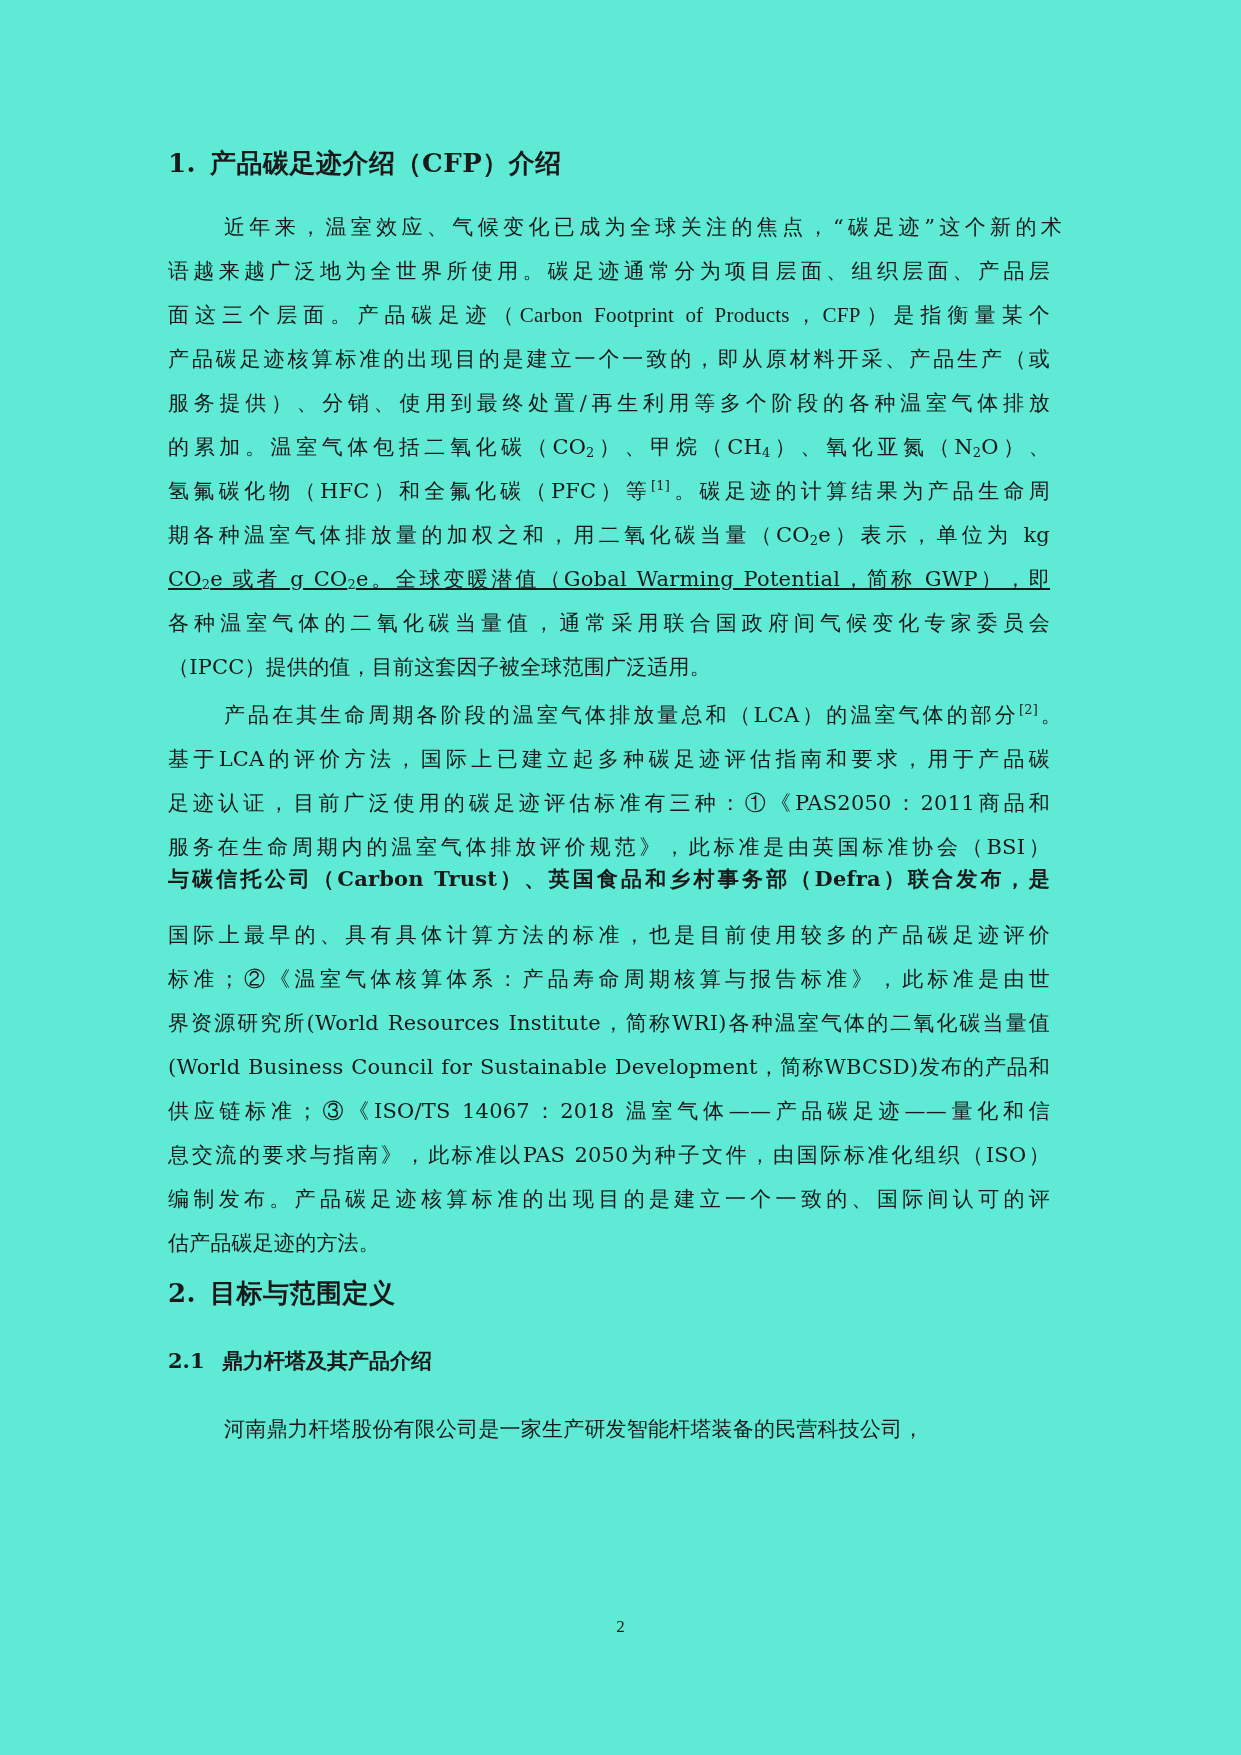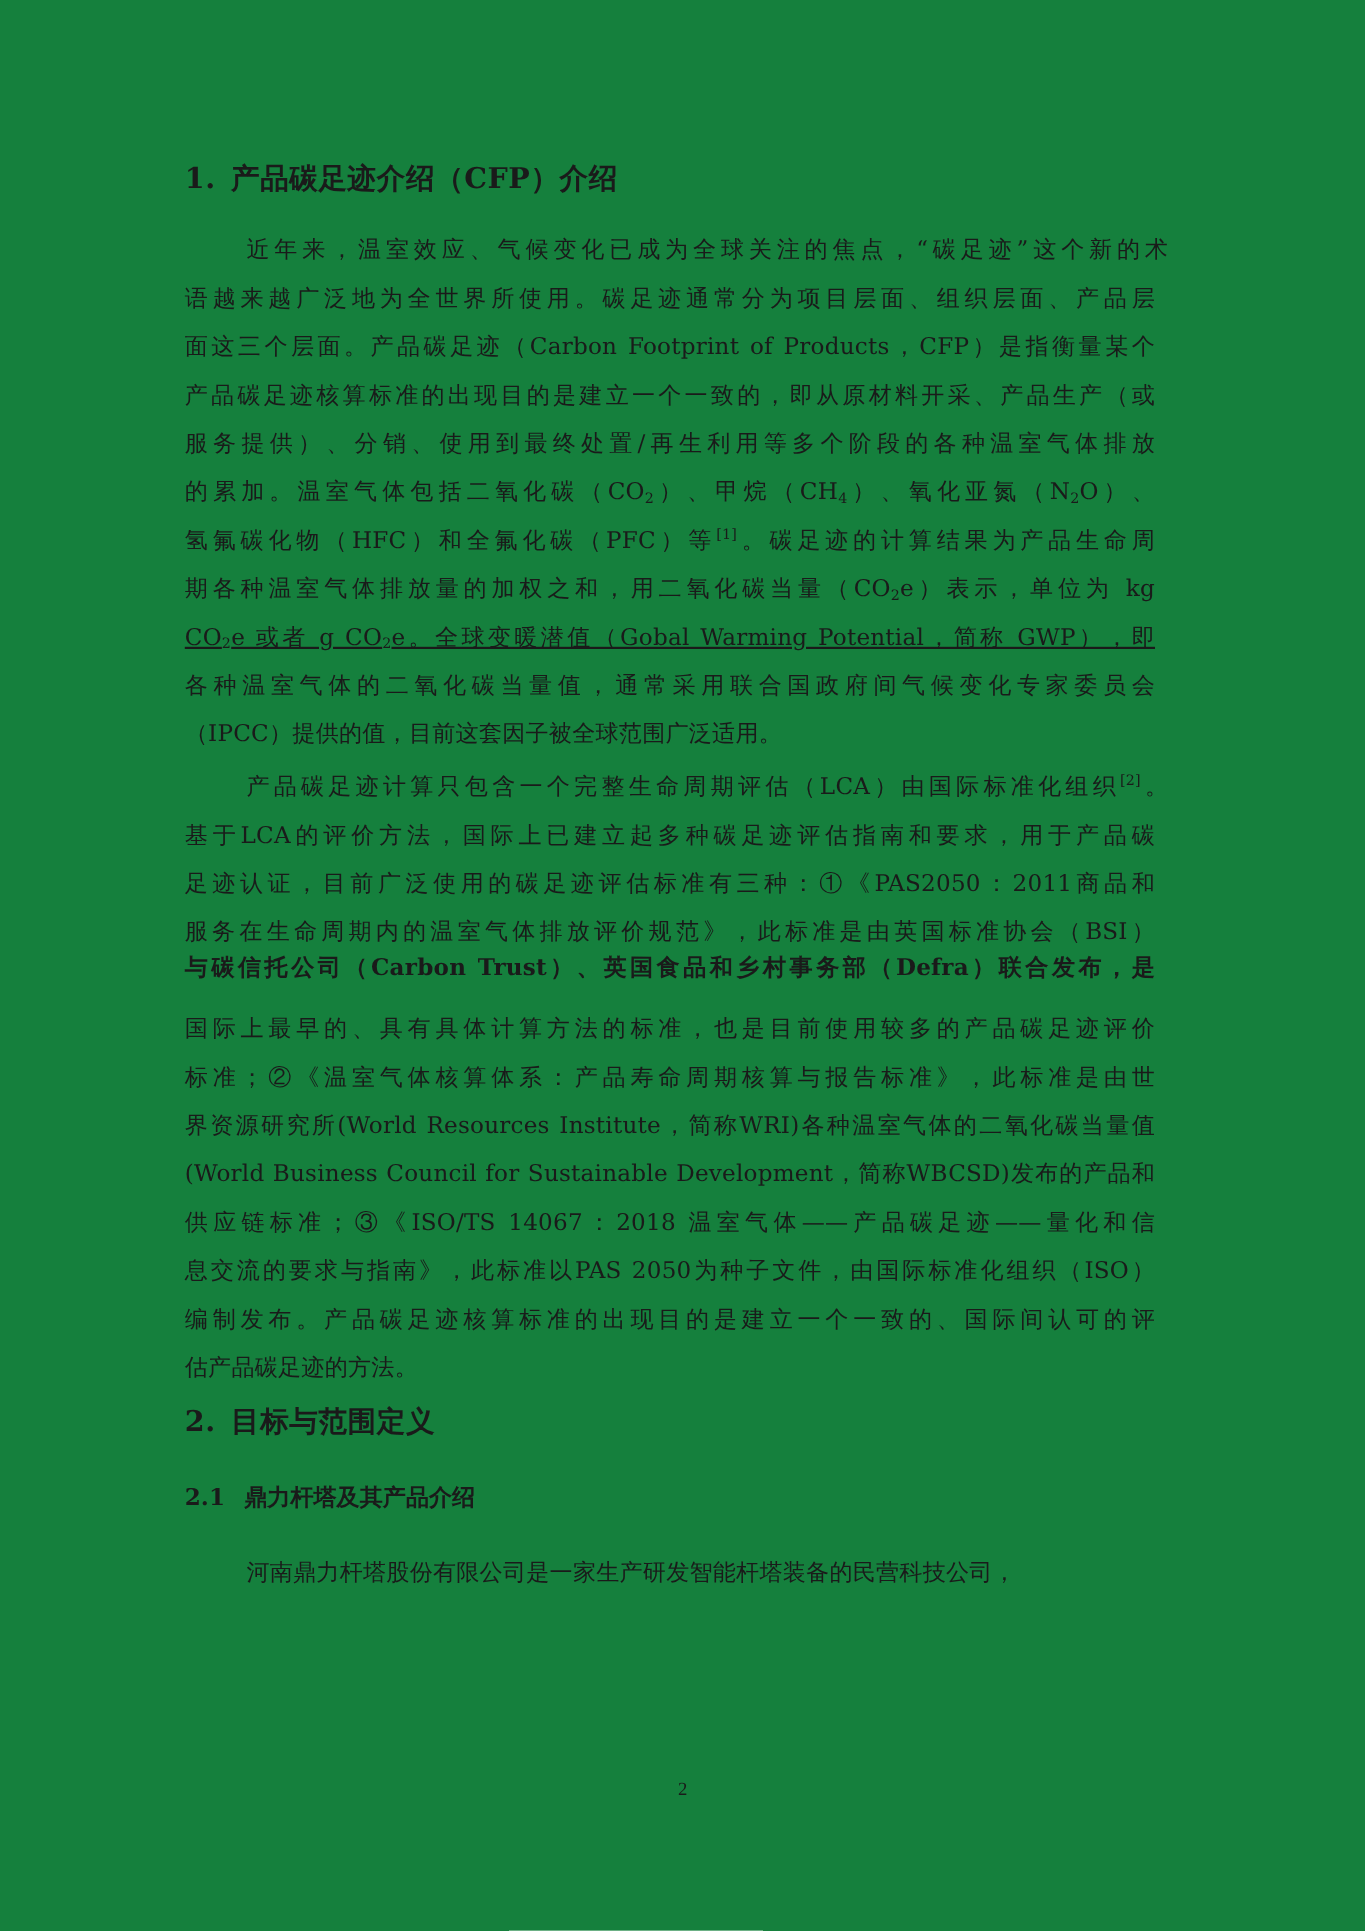--- a/index.html
+++ b/index.html
@@ -13,21 +13,21 @@
       position: relative;
       overflow: hidden;
       color: #1a1a1a;
       font-family: "DejaVu Serif", "Liberation Serif", serif;
     }
     .page {
       position: absolute;
       left: 0; top: 0;
       width: 1241px;
       height: 1755px;
-      background: #15803d;
+      background: #5eead4;
     }
     .content {
       position: absolute;
       left: 168px;
       top: 0;
       width: 882px;
     }
     .h1 {
       position: absolute;
       left: 0;
@@ -99,33 +99,33 @@
 <div class="page">
   <div class="content">
 
     <div class="h1" style="top:146px;">
       <span class="num">1.</span><span>产品碳足迹介绍（CFP）介绍</span>
     </div>
 
     <div>
       <div class="line indent" style="top:210px;">近年来，温室效应、气候变化已成为全球关注的焦点，“碳足迹”这个新的术</div>
       <div class="line" style="top:254px;">语越来越广泛地为全世界所使用。碳足迹通常分为项目层面、组织层面、产品层</div>
-      <div class="line" style="top:298px;">面这三个层面。产品碳足迹（Carbon Footprint of Products，CFP）是指衡量某个</div>
+      <div class="line" style="top:298px;font-family:Liberation Serif, serif;">面这三个层面。产品碳足迹（Carbon Footprint of Products，CFP）是指衡量某个</div>
       <div class="line" style="top:342px;">产品碳足迹核算标准的出现目的是建立一个一致的，即从原材料开采、产品生产（或</div>
       <div class="line" style="top:386px;">服务提供）、分销、使用到最终处置/再生利用等多个阶段的各种温室气体排放</div>
       <div class="line" style="top:430px;"><span>的累加。温室气体包括二氧化碳（CO</span><sub>2</sub><span>）、甲烷（CH</span><sub>4</sub><span>）、氧化亚氮（N</span><sub>2</sub><span>O）、</span></div>
       <div class="line" style="top:474px;"><span>氢氟碳化物（HFC）和全氟化碳（PFC）等</span><sup>[1]</sup><span>。碳足迹的计算结果为产品生命周</span></div>
       <div class="line" style="top:518px;"><span>期各种温室气体排放量的加权之和，用二氧化碳当量（CO</span><sub>2</sub><span>e）表示，单位为 kg</span></div>
       <div class="line" style="top:562px;text-decoration:underline;"><span>CO</span><sub>2</sub><span>e 或者 g CO</span><sub>2</sub><span>e。全球变暖潜值（Gobal Warming Potential，简称 GWP），即</span></div>
       <div class="line" style="top:606px;">各种温室气体的二氧化碳当量值，通常采用联合国政府间气候变化专家委员会</div>
       <div class="line last" style="top:650px;">（IPCC）提供的值，目前这套因子被全球范围广泛适用。</div>
     </div>
 
     <div>
-      <div class="line indent" style="top:698px;"><span>产品碳足迹计算只包含一个完整生命周期评估（LCA）由国际标准化组织</span><sup>[2]</sup><span>。</span></div>
+      <div class="line indent" style="top:698px;"><span>产品在其生命周期各阶段的温室气体排放量总和（LCA）的温室气体的部分</span><sup>[2]</sup><span>。</span></div>
       <div class="line" style="top:742px;">基于LCA的评价方法，国际上已建立起多种碳足迹评估指南和要求，用于产品碳</div>
       <div class="line" style="top:786px;">足迹认证，目前广泛使用的碳足迹评估标准有三种：①《PAS2050：2011商品和</div>
       <div class="line" style="top:830px;">服务在生命周期内的温室气体排放评价规范》，此标准是由英国标准协会（BSI）</div>
       <div class="line" style="top:862px;font-weight:bold;">与碳信托公司（Carbon Trust）、英国食品和乡村事务部（Defra）联合发布，是</div>
       <div class="line" style="top:918px;">国际上最早的、具有具体计算方法的标准，也是目前使用较多的产品碳足迹评价</div>
       <div class="line" style="top:962px;">标准；②《温室气体核算体系：产品寿命周期核算与报告标准》，此标准是由世</div>
       <div class="line" style="top:1006px;">界资源研究所(World Resources Institute，简称WRI)各种温室气体的二氧化碳当量值</div>
       <div class="line" style="top:1050px;">(World Business Council for Sustainable Development，简称WBCSD)发布的产品和</div>
       <div class="line" style="top:1094px;">供应链标准；③《ISO/TS 14067：2018  温室气体——产品碳足迹——量化和信</div>
       <div class="line" style="top:1138px;">息交流的要求与指南》，此标准以PAS 2050为种子文件，由国际标准化组织（ISO）</div>

